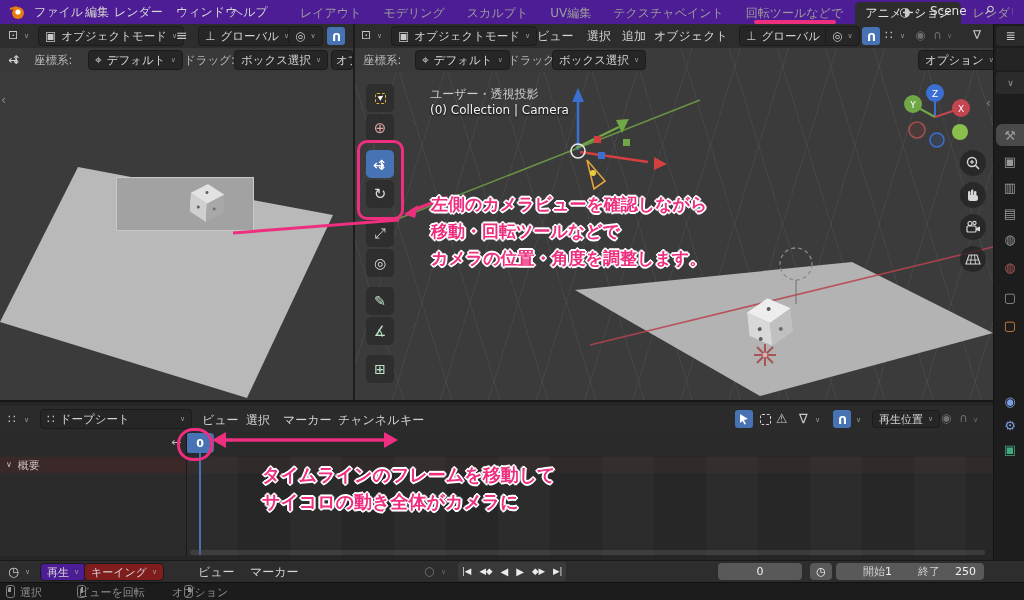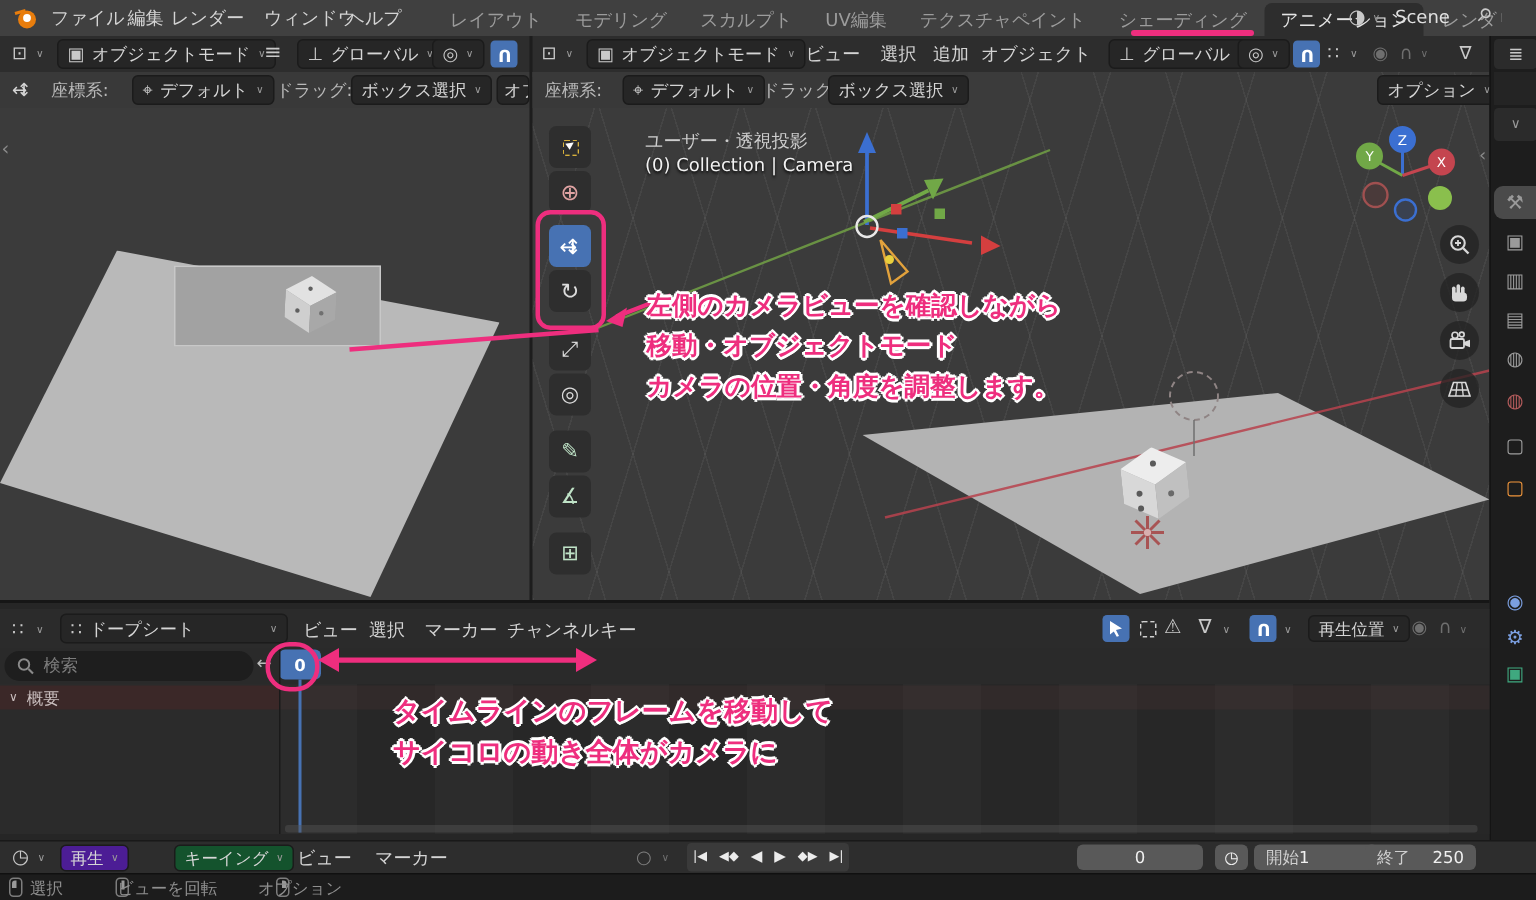--- a/index.html
+++ b/index.html
@@ -8,21 +8,21 @@
 .abs{position:absolute}
 .flex{display:flex;align-items:center}
 .widget{background:#262626;border:1px solid #1b1b1b;border-radius:4px;height:20px;display:inline-flex;align-items:center;padding:0 6px;gap:5px;color:#d6d6d6;font-size:11.5px;white-space:nowrap}
 .widget.sm{height:18px;font-size:11px}
 .chev{font-size:7px;color:#9a9a9a;line-height:1}
 .menu-item{color:#d4d4d4;font-size:12px;white-space:nowrap}
 .lbl{color:#b8b8b8;font-size:11.5px;white-space:nowrap}
 .iconch{font-size:12px;color:#c9c9c9;line-height:1}
 .magnet{background:#4772b3;border-radius:3px;width:18px;height:18px;display:inline-flex;align-items:center;justify-content:center}
 .magnet span{display:inline-block;transform:rotate(180deg);font-weight:bold;color:#fff;font-size:11px}
-.topbar{left:0;top:0;width:1024px;height:24px;background:#404040}
+.topbar{left:0;top:0;width:1024px;height:24px;background:#4c1d95}
 .tab{height:22px;display:inline-flex;align-items:center;padding:0 10px;color:#9c9c9c;font-size:12px;border-radius:5px 5px 0 0;white-space:nowrap}
 .tab.active{background:#2d2d2d;color:#e4e4e4}
 .hdr{background:#2d2d2d}
 .toolrow{background:#393939}
 .vp{background:#3b3b3b}
 .grid-bg{background-image:repeating-linear-gradient(73deg,rgba(255,255,255,.05) 0 1px,transparent 1px 46px),repeating-linear-gradient(107deg,rgba(255,255,255,.05) 0 1px,transparent 1px 46px)}
 .tbtn{width:28px;height:28px;background:#2e2e2e;border-radius:5px;display:flex;align-items:center;justify-content:center;color:#dcdcdc;font-size:14px;position:absolute;left:11px}
 .tbtn.blue{background:#4772b3}
 .tbtn .green{color:#bfe3c7}
 .overlay-title{color:#cdcdcd;font-size:12px;white-space:nowrap}
@@ -57,21 +57,21 @@
   <span class="abs menu-item" style="left:85px;top:4px">編集</span>
   <span class="abs menu-item" style="left:114px;top:4px">レンダー</span>
   <span class="abs menu-item" style="left:176px;top:4px">ウィンドウ</span>
   <span class="abs menu-item" style="left:231px;top:4px">ヘルプ</span>
   <div class="abs flex" style="left:290px;top:2px;gap:2px">
     <span class="tab">レイアウト</span>
     <span class="tab">モデリング</span>
     <span class="tab">スカルプト</span>
     <span class="tab">UV編集</span>
     <span class="tab">テクスチャペイント</span>
-    <span class="tab">シェーディング</span>
+    <span class="tab">回転ツールなどで</span>
     <span class="tab active">アニメーション</span>
     <span class="tab" style="max-width:50px;overflow:hidden">レンダリ</span>
   </div>
   <span class="abs iconch" style="left:899px;top:5px;font-size:13px">◑</span>
   <span class="abs chev" style="left:915px;top:9px">∨</span>
   <span class="abs" style="left:930px;top:4px;color:#e0e0e0">Scene</span>
   <span class="abs iconch" style="left:985px;top:4px;transform:rotate(45deg)">⚲</span>
 </div>
 
 <div class="abs hdr" style="left:0;top:24px;width:353px;height:24px">
@@ -369,27 +369,20 @@
     <div class="abs widget sm" style="left:872px;top:4px">
       <span>再生位置</span>
       <span class="chev">∨</span>
     </div>
     <span class="abs iconch" style="left:941px;top:6px;color:#6f6f6f">◉</span>
     <span class="abs iconch" style="left:959px;top:6px;color:#6f6f6f">∩</span>
     <span class="abs chev" style="left:973px;top:11px;color:#6f6f6f">∨</span>
   </div>
 
   <div class="abs" style="left:0;top:30px;width:993px;height:24px;background:#2a2a2a">
-    <div class="abs" style="left:3px;top:2px;width:166px;height:20px;background:#1e1e1e;border-radius:10px;display:flex;align-items:center;padding:0 8px;gap:6px">
-      <svg width="12" height="12">
-          <circle cx="5" cy="5" r="3.5" stroke="#8a8a8a" stroke-width="1.3" fill="none"></circle>
-          <line x1="8" y1="8" x2="11" y2="11" stroke="#8a8a8a" stroke-width="1.4"></line>
-        </svg>
-      <input class="search" placeholder="検索" style="">
-    </div>
     <span class="abs iconch" style="left:171px;top:4px;color:#bbb">↔</span>
     <div class="abs" style="left:186px;top:1px;width:28px;height:20px;background:#4772b3;border-radius:4px;display:flex;align-items:center;justify-content:center;color:#fff;font-weight:bold;font-size:11px">0</div>
   </div>
 
   <div class="abs" style="left:0;top:54px;width:186px;height:100px;background:#2b2b2b">
     <div class="abs flex" style="left:0;top:1px;width:186px;height:16px;background:#3b2828;gap:6px;padding-left:6px">
       <span class="chev" style="font-size:8px;color:#c9bebe">∨</span>
       <span style="font-size:11px;color:#c9bebe">概要</span>
     </div>
   </div>
@@ -401,41 +394,41 @@
   <div class="abs" style="left:190px;top:148px;width:795px;height:5px;background:#555;opacity:.45;border-radius:2px"></div>
 </div>
 
 <div class="abs" style="left:0;top:560px;width:1024px;height:22px;background:#2d2d2d;border-top:1px solid #191919">
   <span class="abs iconch" style="left:8px;top:4px;font-size:13px">◷</span>
   <span class="abs chev" style="left:25px;top:8px">∨</span>
   <div class="abs widget sm" style="left:40px;top:2px;background:#4c1d95">
     <span>再生</span>
     <span class="chev">∨</span>
   </div>
-  <div class="abs widget sm" style="left:116px;top:2px;background:#14532d">
+  <div class="abs widget sm" style="left:84px;top:2px;background:#7f1d1d">
     <span>キーイング</span>
     <span class="chev">∨</span>
   </div>
   <span class="abs menu-item" style="left:198px;top:3px">ビュー</span>
   <span class="abs menu-item" style="left:250px;top:3px">マーカー</span>
   <span class="abs" style="left:424px;top:3px;color:#7e7e7e;font-size:12px">○</span>
   <span class="abs chev" style="left:441px;top:8px;color:#6f6f6f">∨</span>
   <div class="abs flex" style="left:458px;top:1px;height:19px;background:#3a3a3a;border-radius:3px">
     <span class="tr-btn">|◀</span>
     <span class="tr-btn">◀◆</span>
     <span class="tr-btn" style="font-size:10px">◀</span>
     <span class="tr-btn" style="font-size:10px">▶</span>
     <span class="tr-btn">◆▶</span>
     <span class="tr-btn">▶|</span>
   </div>
   <div class="abs field" style="left:718px;top:2px;width:84px;justify-content:center">0</div>
   <div class="abs field" style="left:810px;top:2px;width:22px;justify-content:center">
       <span>◷</span>
     </div>
-  <div class="abs field" style="left:836px;top:2px;width:83px;justify-content:flex-start;padding:0 8px">
+  <div class="abs field" style="left:836px;top:2px;width:83px;justify-content:center;padding:0 8px">
     <span style="color:#cfcfcf">開始</span>
     <span>1</span>
   </div>
   <div class="abs field" style="left:910px;top:2px;width:74px;justify-content:space-between;padding:0 8px">
     <span style="color:#cfcfcf">終了</span>
     <span>250</span>
   </div>
 </div>
 
 <div class="abs" style="left:0;top:582px;width:1024px;height:18px;background:#1c1c1c;border-top:1px solid #101010">
@@ -453,20 +446,20 @@
 <svg class="abs" style="left:0;top:0;z-index:59;pointer-events:none" width="1024" height="600">
   <line class="pinkline" x1="233" y1="233" x2="399" y2="220"></line>
   <line class="pinkline" x1="447" y1="197" x2="411" y2="211"></line>
   <polygon class="pinkfill" points="404,214 418,205 415,218"></polygon>
   <line class="pinkline" x1="224" y1="440" x2="386" y2="440" style="stroke-width:3.5"></line>
   <polygon class="pinkfill" points="212,440 226,432 226,448"></polygon>
   <polygon class="pinkfill" points="398,440 384,432 384,448"></polygon>
 </svg>
 <div class="note" style="left:431px;top:191px">
   <div>左側のカメラビューを確認しながら</div>
-  <div>移動・オブジェクトモード</div>
+  <div>移動・回転ツールなどで</div>
   <div>カメラの位置・角度を調整します。</div>
 </div>
 <div class="note note2" style="left:262px;top:461px">
   <div>タイムラインのフレームを移動して</div>
   <div>サイコロの動き全体がカメラに</div>
 </div>
 <span class="abs" style="left:986px;top:96px;color:#8a8a8a;font-size:12px;z-index:20">‹</span>
 
 </body></html>

